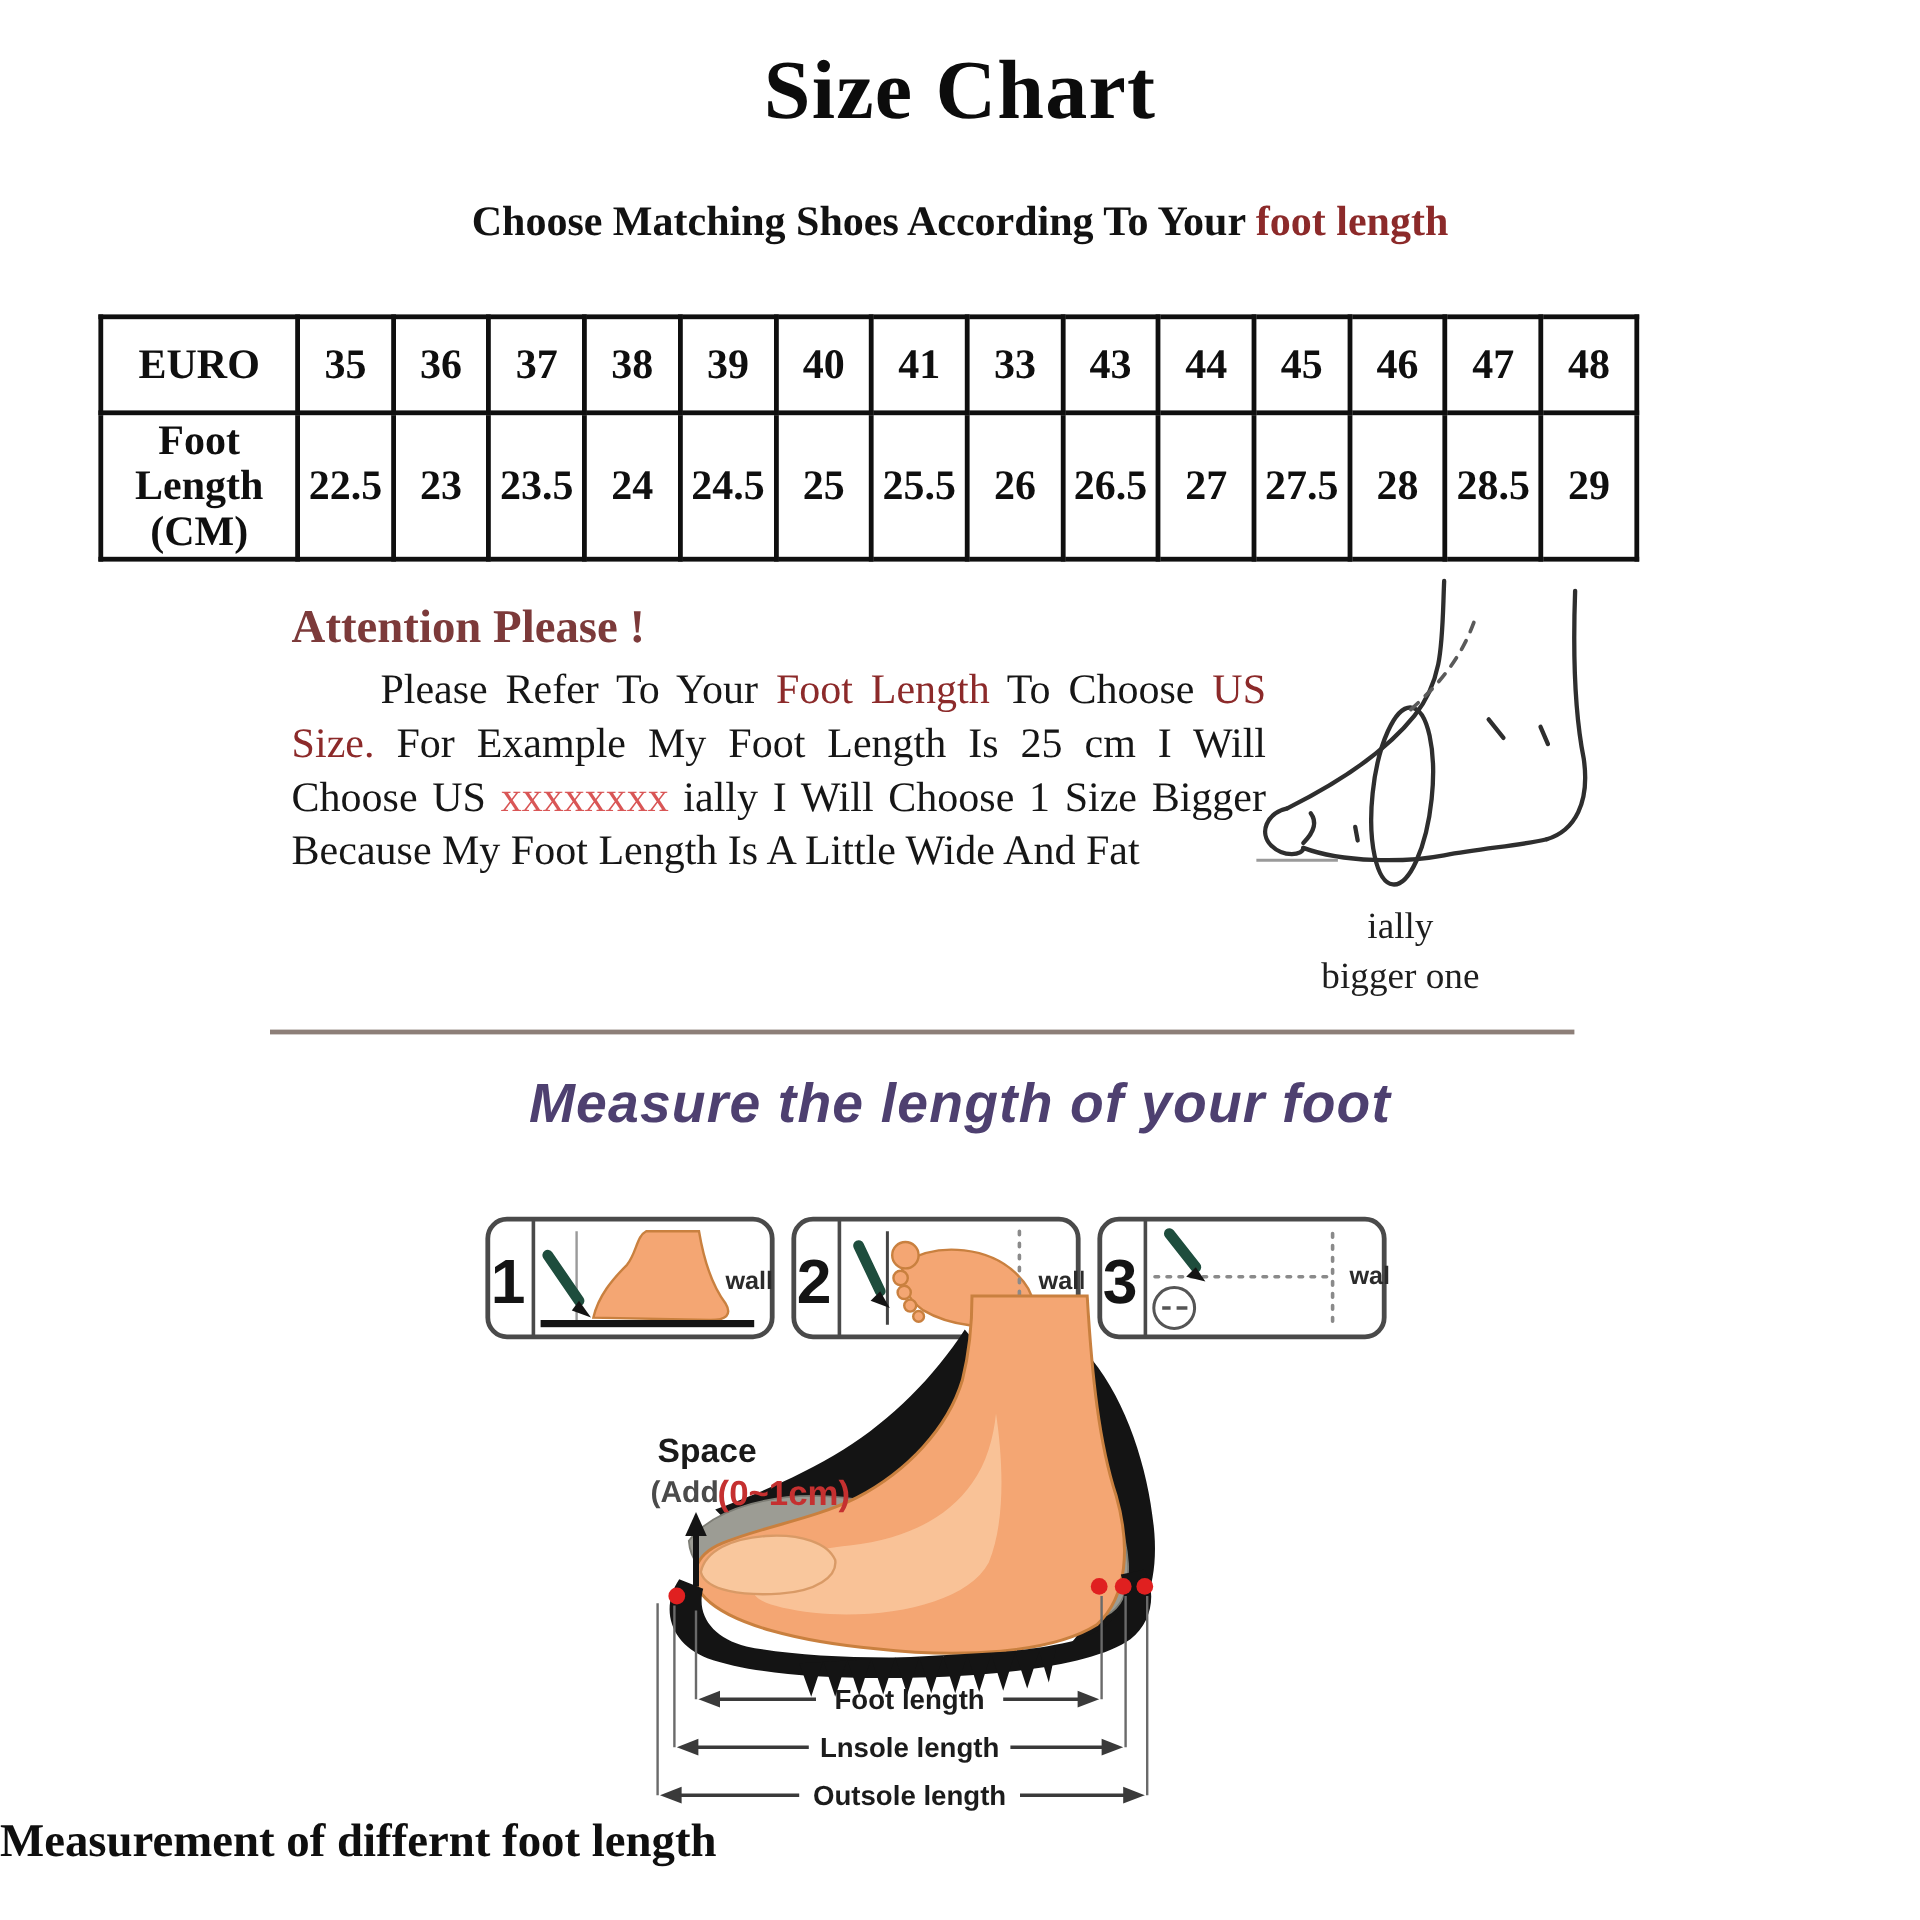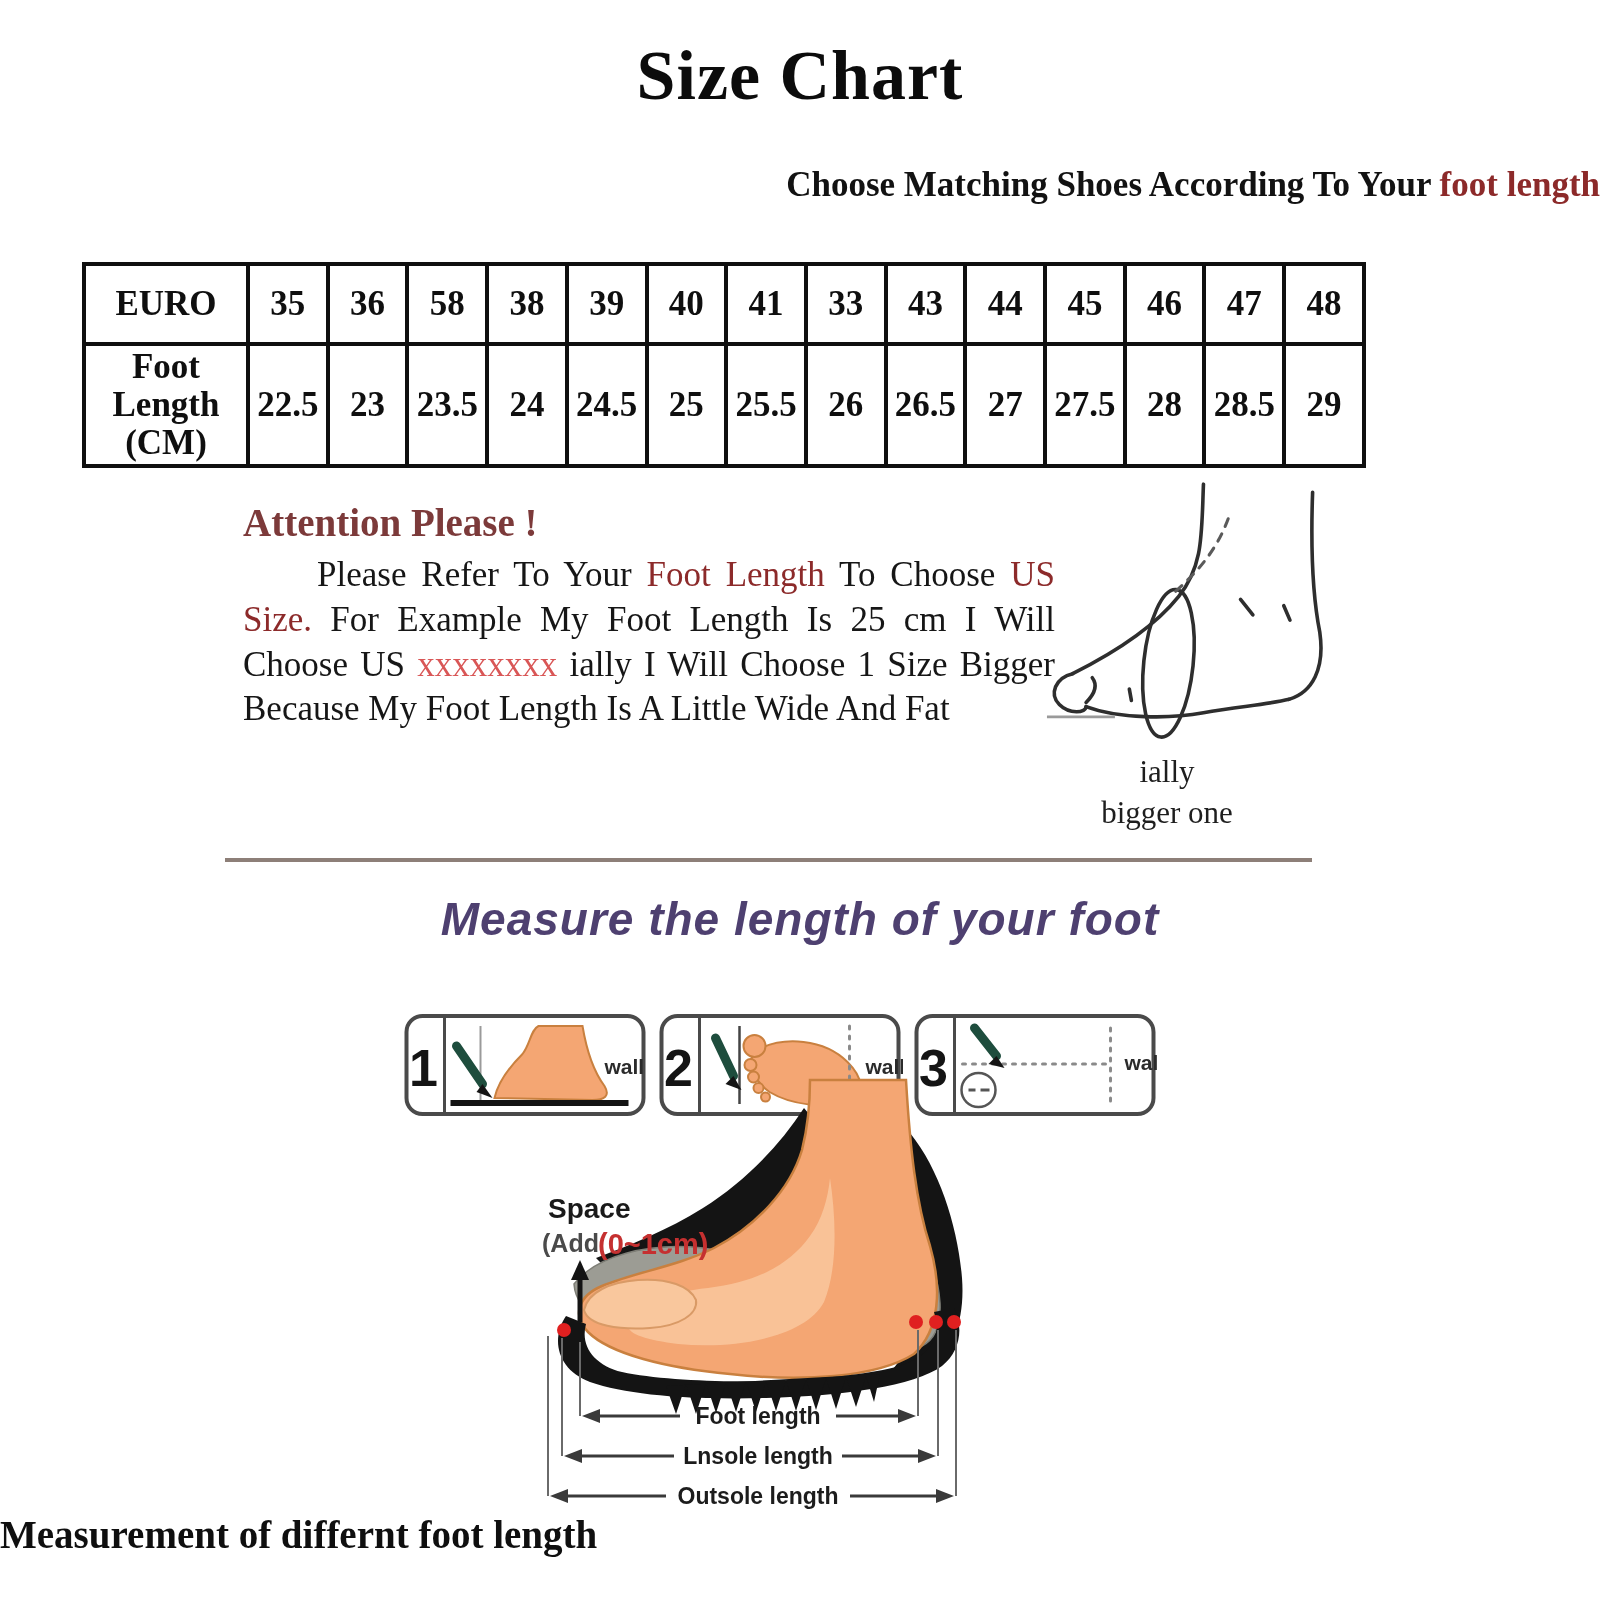--- a/index.html
+++ b/index.html
@@ -1,21 +1,21 @@
 <!DOCTYPE html>
 <html style="--maroon: #7c3a3a; --dark-red: #8c2a2a; --bright-red: #d95656; --red-label: #c53030; --purple: #4e4070; --rule: #8d7f78; --skin: #f4a673; --skin-light: #f9c79d; --skin-outline: #c9803f; --insole-gray: #9c9c94; --pen-green: #1e4d3d; --red-dot: #e02020;"><head>
 <meta charset="utf-8">
 <style>
   html,body{margin:0;padding:0;background:#ffffff;}
   .page{position:relative;width:1600px;height:1600px;background:#ffffff;overflow:hidden;
         font-family:"Liberation Serif","DejaVu Serif",serif;color:#111;}
 
   .title{position:absolute;top:36px;left:0;right:0;margin:0;text-align:center;
          font-size:70px;font-weight:bold;letter-spacing:1px;color:#0c0c0c;}
-  .subtitle{position:absolute;top:165px;left:0;right:0;text-align:right;
+  .subtitle{position:absolute;top:165px;left:0;right:0;text-align:center;
             font-size:35px;font-weight:bold;color:#121212;}
   .subtitle .hl{color:var(--dark-red,#7a2323);}
 
   .size-table{position:absolute;top:262px;left:82px;width:1284px;
               border-collapse:collapse;table-layout:fixed;}
   .size-table th,.size-table td{border:4px solid #0f0f0f;text-align:center;vertical-align:middle;
               font-weight:bold;font-size:35px;color:#0f0f0f;padding:0;}
   .size-table tr.r1{height:80px;}
   .size-table tr.r2{height:122px;}
   .size-table th div{line-height:1.08;}
@@ -88,21 +88,21 @@
   <table class="size-table">
     <colgroup>
         <col style="width:164px">
         <col span="14">
       </colgroup>
     <tbody>
         <tr class="r1" id="euro-row">
       <th>EURO</th>
     <td>35</td>
           <td>36</td>
-          <td>58</td>
+          <td>37</td>
           <td>38</td>
           <td>39</td>
           <td>40</td>
           <td>41</td>
           <td>33</td>
           <td>43</td>
           <td>44</td>
           <td>45</td>
           <td>46</td>
           <td>47</td>

